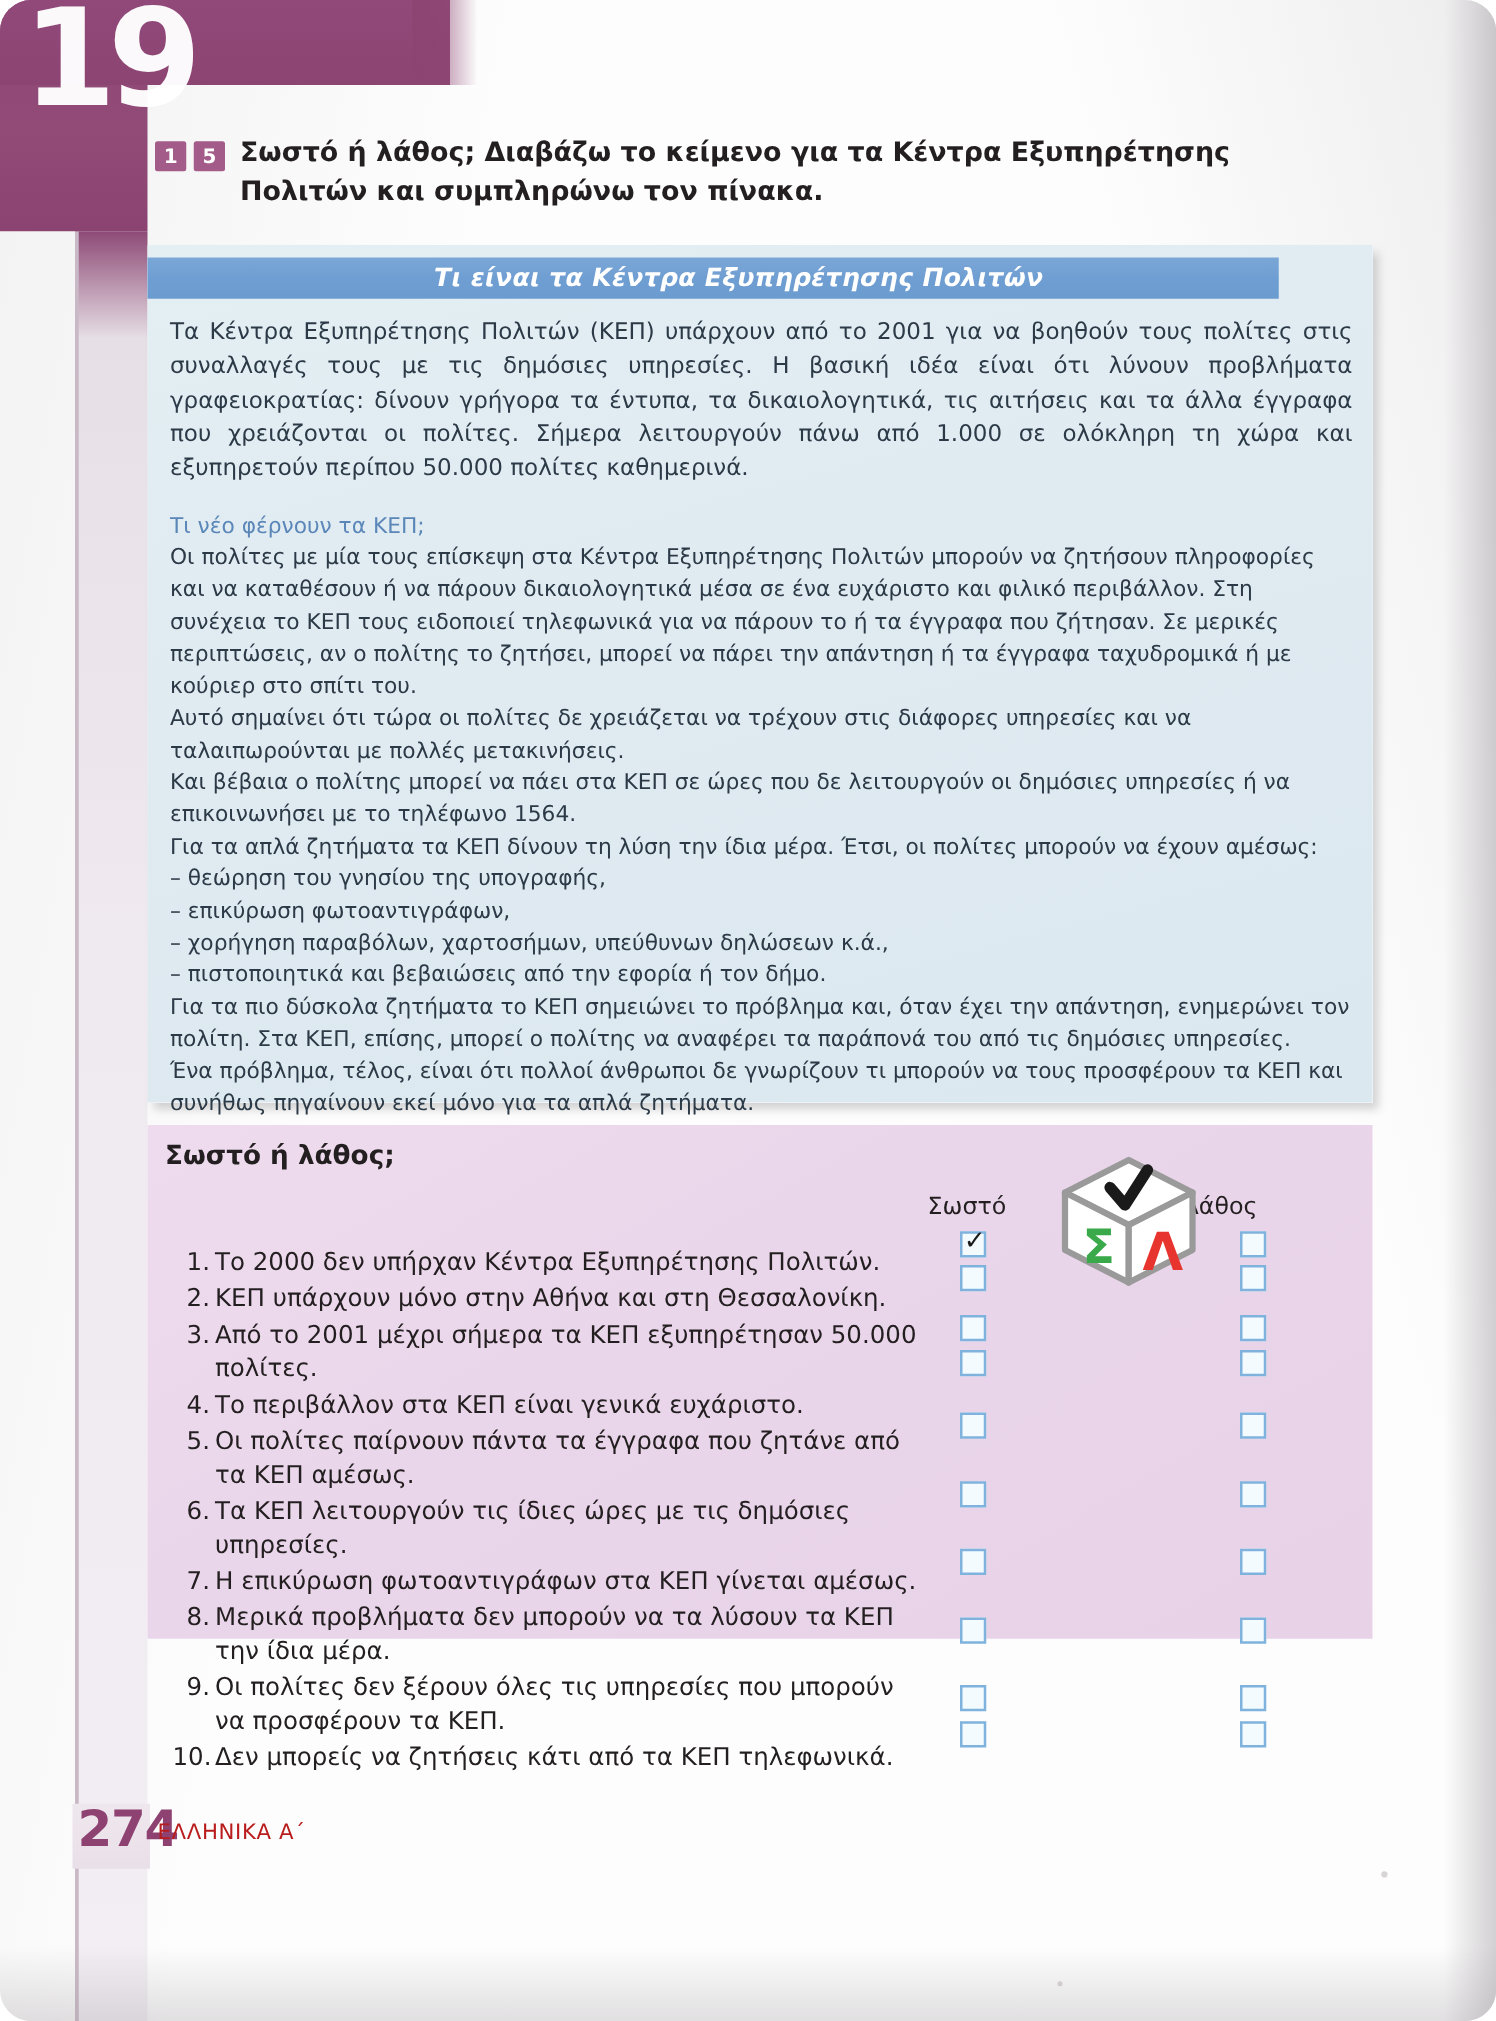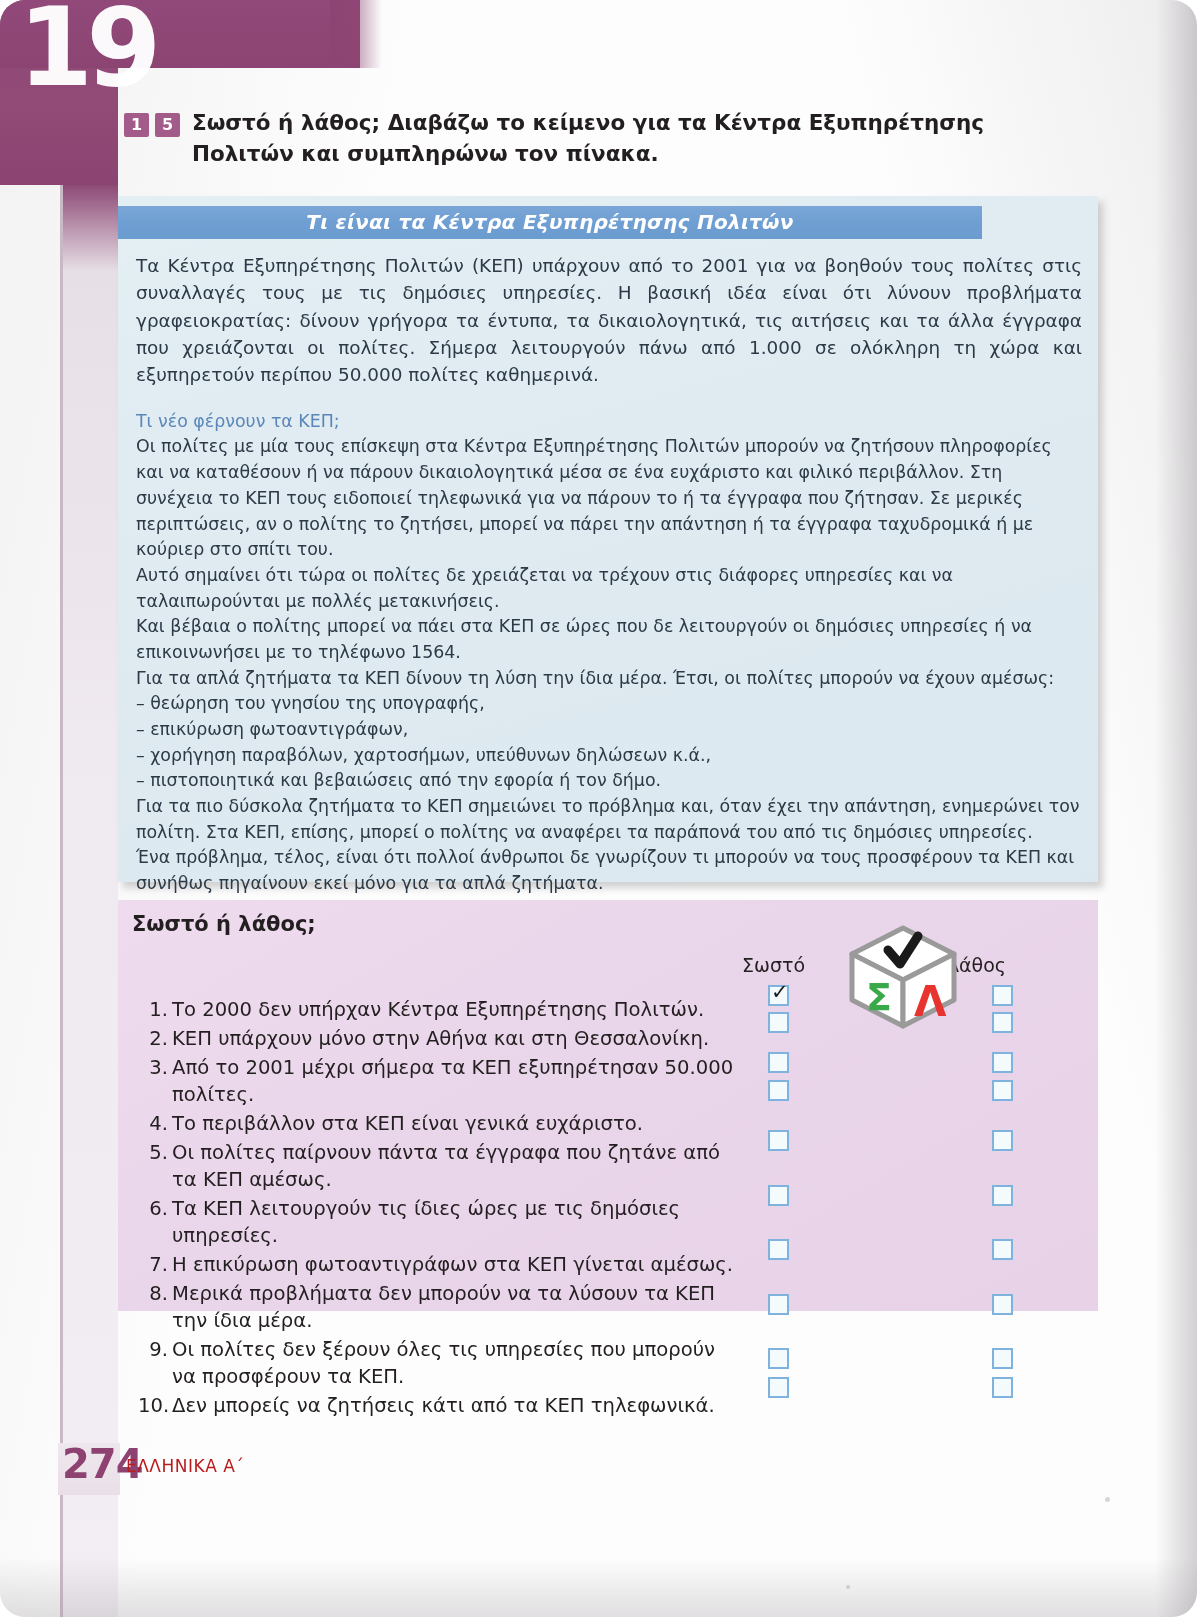--- a/index.html
+++ b/index.html
@@ -143,20 +143,21 @@
     left: 0; top: 10px;
     width: 864px; height: 33px;
     background: linear-gradient(180deg,#7ba7d7 0%, #6f9ed2 50%, #6b9ccf 100%);
     color: #ffffff;
     font-size: 20px;
     font-weight: 700;
     font-style: italic;
     text-align: center;
     line-height: 33px;
     letter-spacing: .3px;
+    padding-left: 41px;
   }
   .read-body {
     position: absolute;
     left: 18px; top: 56px;
     width: 946px;
     color: #2c3a47;
     font-size: 18.4px;
     line-height: 1.485;
   }
   .read-body p { margin: 0; }

